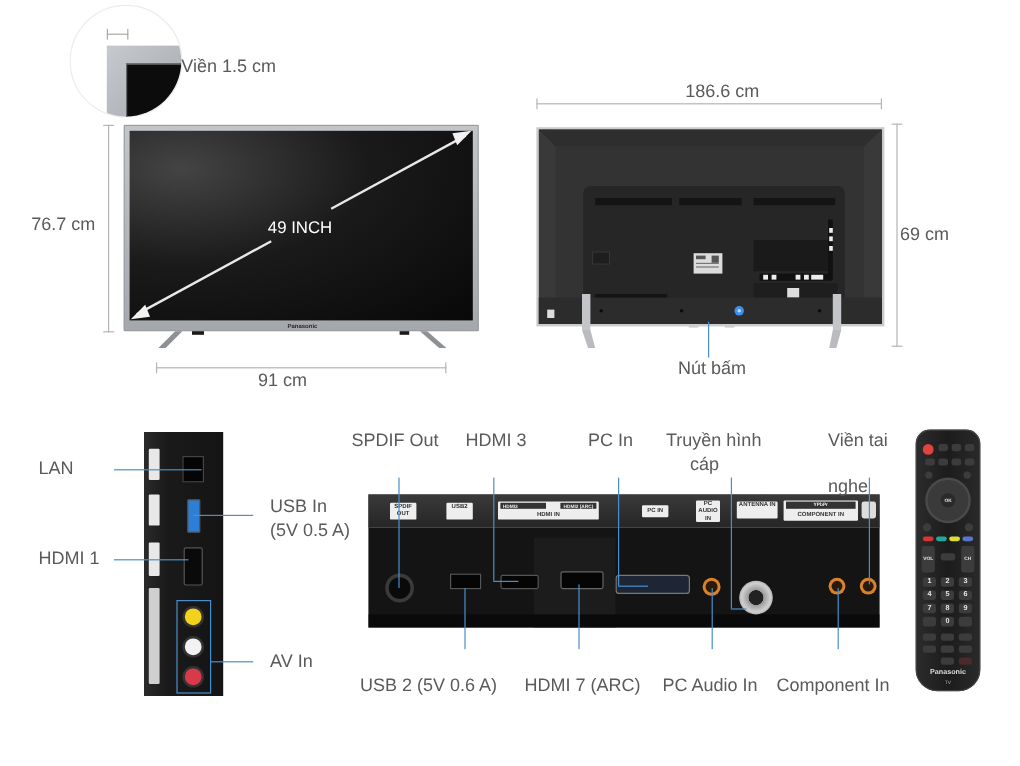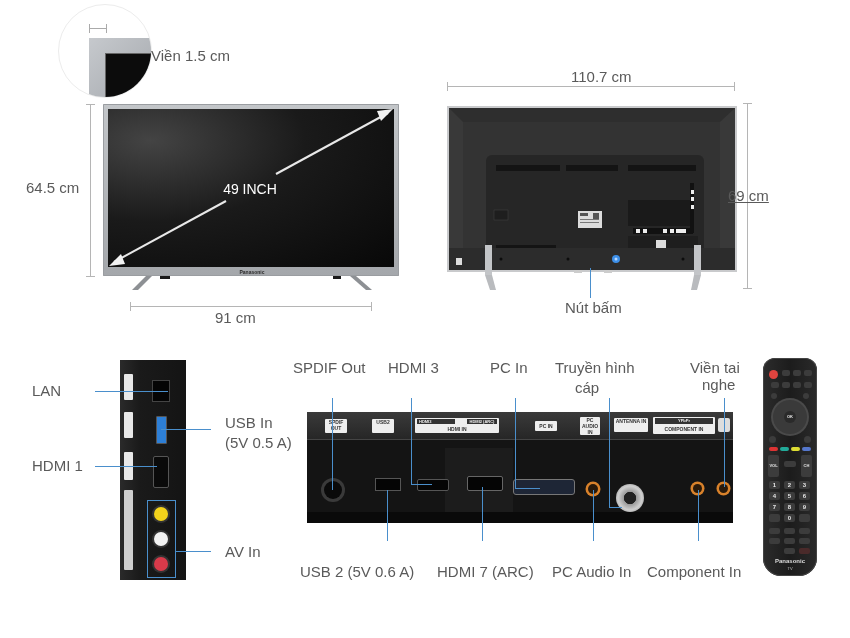--- a/index.html
+++ b/index.html
@@ -56,21 +56,21 @@
     <polygon points="350,276 356,276 372,290 366,290" fill="#8d9094"></polygon>
     <rect x="160" y="276" width="10" height="3" fill="#1a1a1a"></rect>
     <rect x="333" y="276" width="8" height="3" fill="#1a1a1a"></rect>
   </svg>
   <div id="diag-text" class="abs">49 INCH</div>
   <div id="front-logo" class="abs">Panasonic</div>
 
   <div class="dim" style="left:90px;top:104px;width:1px;height:173px;"></div>
   <div class="tick" style="left:86px;top:104px;width:9px;height:1px;"></div>
   <div class="tick" style="left:86px;top:276px;width:9px;height:1px;"></div>
-  <div class="lbl" style="left:26px;top:179px;">64.5 cm</div>
+  <div class="lbl" style="left:26px;top:179px;">76.7 cm</div>
 
   <div class="dim" style="left:130px;top:306px;width:242px;height:1px;"></div>
   <div class="tick" style="left:130px;top:302px;width:1px;height:9px;"></div>
   <div class="tick" style="left:371px;top:302px;width:1px;height:9px;"></div>
   <div class="lbl" style="left:215px;top:309px;">91 cm</div>
 
   <svg class="abs" style="left:0;top:0;" width="850" height="638">
     <rect x="447" y="106" width="290" height="166" fill="#c9cacc"></rect>
     <rect x="449" y="108" width="286" height="162" fill="#393939"></rect>
     <polygon points="449,108 735,108 720,122 463,122" fill="#2e2e2e"></polygon>
@@ -111,26 +111,26 @@
 
     <rect x="485" y="245" width="7" height="30" fill="#c3c5c8"></rect>
     <polygon points="485,275 492,275 496,290 490,290" fill="#b9bbbe"></polygon>
     <rect x="694" y="245" width="7" height="30" fill="#c3c5c8"></rect>
     <polygon points="694,275 701,275 697,290 691,290" fill="#b9bbbe"></polygon>
   </svg>
 
   <div class="dim" style="left:447px;top:86px;width:288px;height:1px;"></div>
   <div class="tick" style="left:447px;top:82px;width:1px;height:9px;"></div>
   <div class="tick" style="left:734px;top:82px;width:1px;height:9px;"></div>
-  <div class="lbl" style="left:571px;top:68px;">110.7 cm</div>
+  <div class="lbl" style="left:571px;top:68px;">186.6 cm</div>
 
   <div class="dim" style="left:747px;top:103px;width:1px;height:186px;"></div>
   <div class="tick" style="left:743px;top:103px;width:9px;height:1px;"></div>
   <div class="tick" style="left:743px;top:288px;width:9px;height:1px;"></div>
-  <div class="lbl" style="left:728px;top:187px;text-decoration:underline;">69 cm</div>
+  <div class="lbl" style="left:750px;top:187px;">69 cm</div>
 
   <div class="lead" style="left:590px;top:268px;width:1px;height:30px;"></div>
   <div class="lbl" style="left:565px;top:299px;">Nút bấm</div>
 
   <div id="side-panel" class="abs">
     <div class="side-tag" style="top:14px;height:26px;"></div>
     <div class="side-tag" style="top:52px;height:26px;"></div>
     <div class="side-tag" style="top:92px;height:28px;"></div>
     <div class="side-tag" style="top:130px;height:80px;background:#cfcfcf;"></div>
 
@@ -202,21 +202,21 @@
   <div class="lead" style="left:482px;top:487px;width:1px;height:54px;"></div>
   <div class="lead" style="left:593px;top:490px;width:1px;height:51px;"></div>
   <div class="lead" style="left:698px;top:490px;width:1px;height:51px;"></div>
 
   <div class="lbl" style="left:293px;top:359px;">SPDIF Out</div>
   <div class="lbl" style="left:388px;top:359px;">HDMI 3</div>
   <div class="lbl" style="left:490px;top:359px;">PC In</div>
   <div class="lbl" style="left:555px;top:359px;">Truyền hình</div>
   <div class="lbl" style="left:575px;top:379px;">cáp</div>
   <div class="lbl" style="left:690px;top:359px;">Viền tai</div>
-  <div class="lbl" style="left:690px;top:376px;margin-left:12px;">nghe</div>
+  <div class="lbl" style="left:690px;top:397px;">nghe</div>
 
   <div class="lbl" style="left:300px;top:563px;">USB 2 (5V 0.6 A)</div>
   <div class="lbl" style="left:437px;top:563px;">HDMI 7 (ARC)</div>
   <div class="lbl" style="left:552px;top:563px;">PC Audio In</div>
   <div class="lbl" style="left:647px;top:563px;">Component In</div>
 
   <div id="remote" class="abs">
     <div class="rbtn" style="left:6px;top:12px;width:9px;height:9px;border-radius:50%;background:#e0443f;"></div>
     <div class="rbtn" style="left:19px;top:12px;width:8px;height:6px;"></div>
     <div class="rbtn" style="left:30px;top:12px;width:8px;height:6px;"></div>

